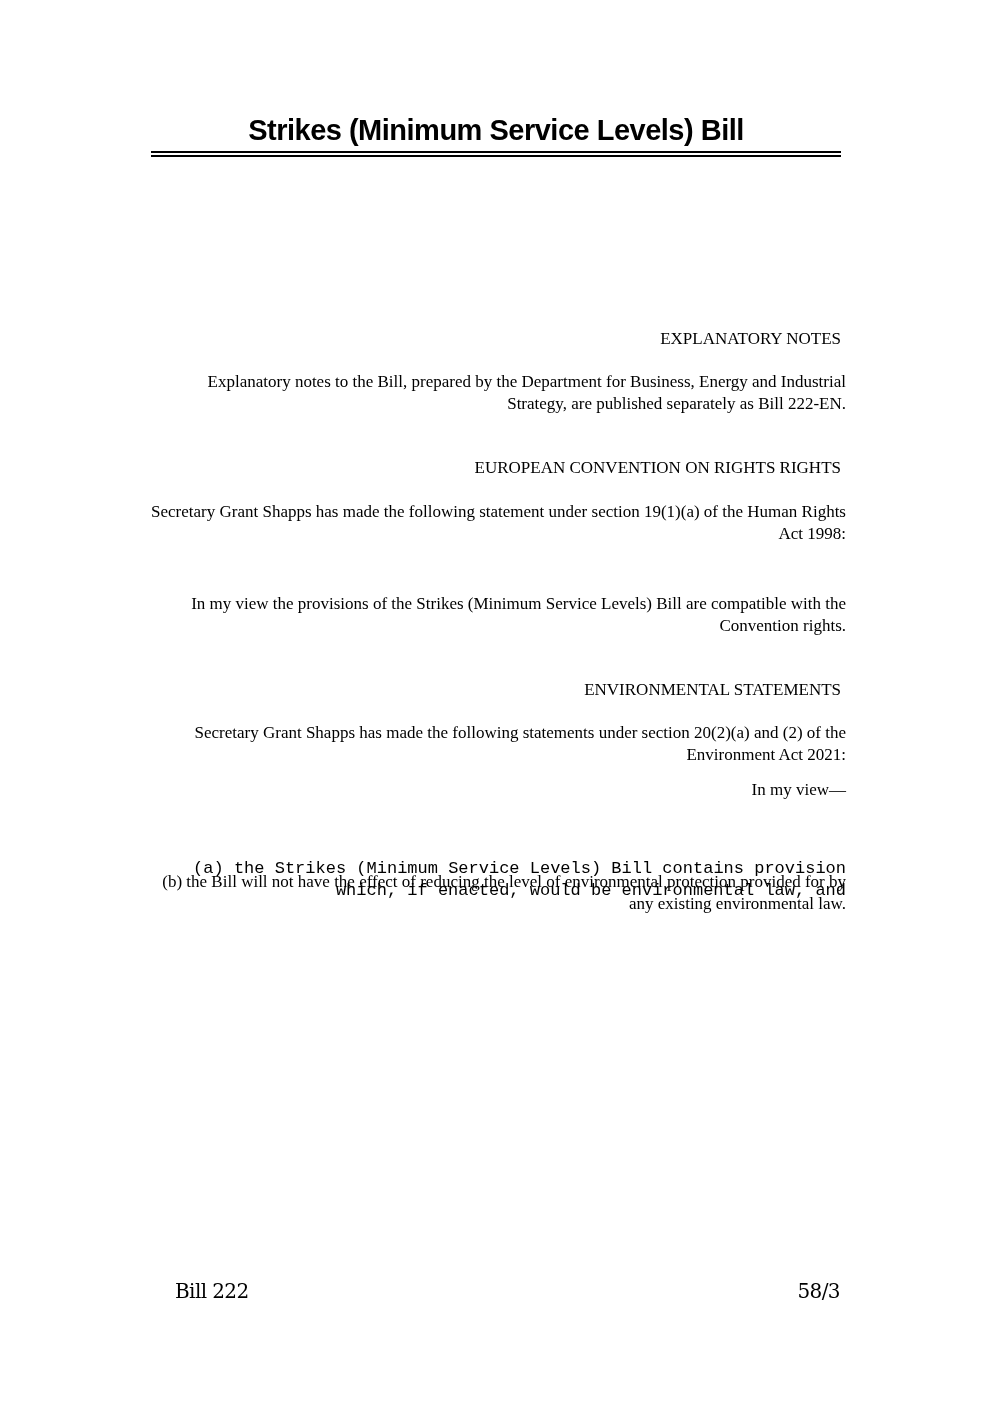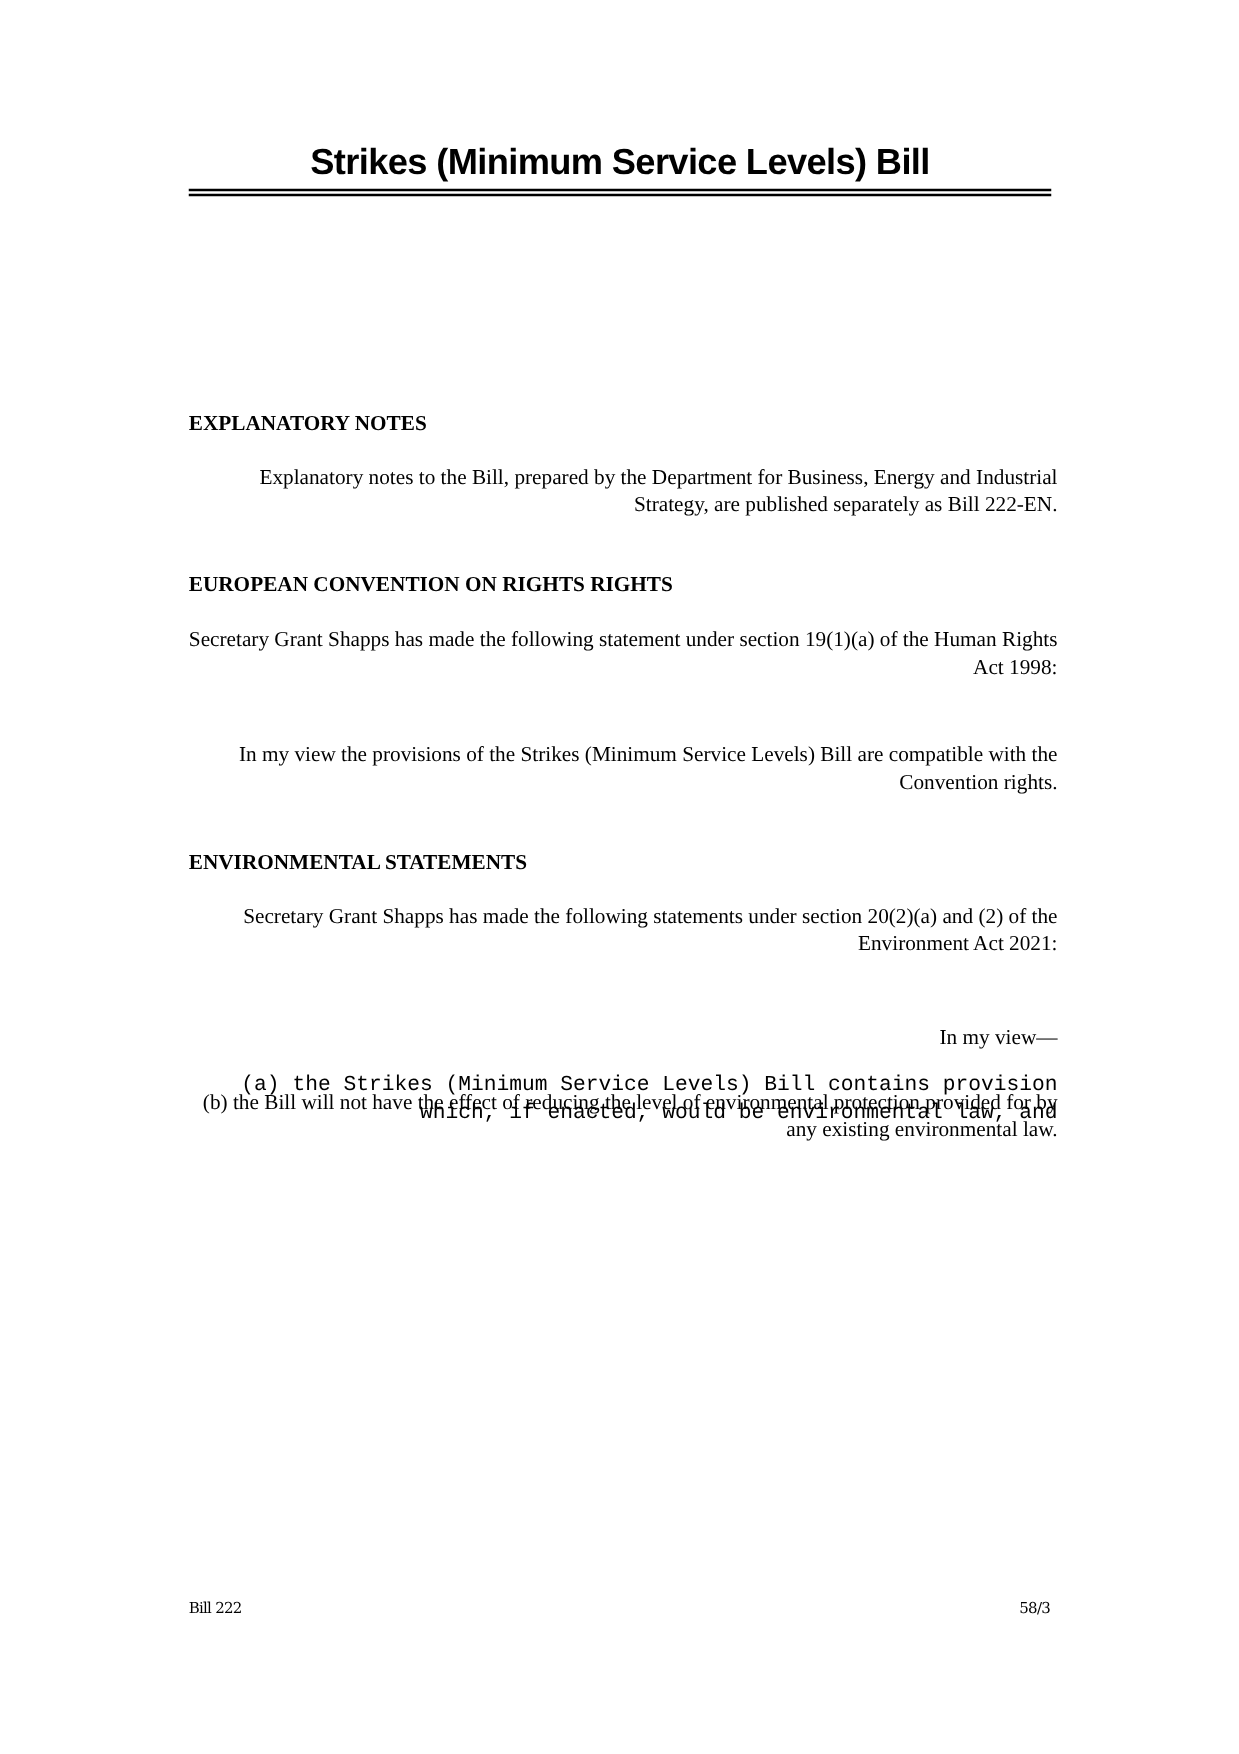--- a/index.html
+++ b/index.html
@@ -6,40 +6,40 @@
     body { width: 991px; height: 1403px; position: relative; overflow: hidden; color: #000; }
     .title {
       position: absolute; left: 151px; width: 690px; top: 110px;
       text-align: center; font-family: Liberation Sans, sans-serif; font-weight: bold;
       font-size: 29px; letter-spacing: -0.5px; line-height: 40px; margin: 0;
     }
     .rule { position: absolute; left: 151px; width: 690px; background: #000; }
     .rule.r1 { top: 151px; height: 2px; }
     .rule.r2 { top: 155px; height: 2px; }
     .text { font-family: "Liberation Serif", serif; font-size: 17px; line-height: 22px; text-align: right; }
-    .heading { position: absolute; left: 151px; width: 690px; text-align: left; margin: 0; font-weight: bold; }
+    .heading { position: absolute; left: 151px; width: 690px; text-align: right; margin: 0; font-weight: normal; }
     .para { position: absolute; left: 151px; width: 695px; margin: 0; }
-    .footer { position: absolute; top: 1279px; font-family: "DejaVu Serif", serif; font-size: 12px; letter-spacing: -0.6px; }
+    .footer { position: absolute; top: 1279px; font-family: "DejaVu Serif", serif; font-size: 20px; letter-spacing: -0.6px; margin-left: 24px; }
     .footer.left { left: 151px; }
     .footer.right { right: 151px; }
   </style>
 </head>
 <body>
 
 <h1 class="title">Strikes (Minimum Service Levels) Bill</h1>
 <div class="rule r1"></div>
 <div class="rule r2"></div>
 
 <h2 class="heading text" style="top:328px;">EXPLANATORY NOTES</h2>
 <p class="para text" style="top:371px;">Explanatory notes to the Bill, prepared by the Department for Business, Energy and Industrial Strategy, are published separately as Bill 222-EN.</p>
 
 <h2 class="heading text" style="top:457px;">EUROPEAN CONVENTION ON RIGHTS RIGHTS</h2>
 <p class="para text" style="top:501px;">Secretary Grant Shapps has made the following statement under section 19(1)(a) of the Human Rights Act 1998:</p>
 <p class="para text" style="top:593px;">In my view the provisions of the Strikes (Minimum Service Levels) Bill are compatible with the Convention rights.</p>
 
 <h2 class="heading text" style="top:679px;">ENVIRONMENTAL STATEMENTS</h2>
 <p class="para text" style="top:722px;">Secretary Grant Shapps has made the following statements under section 20(2)(a) and (2) of the Environment Act 2021:</p>
-<p class="para text" style="top:779px;margin-top:40px;">In my view—</p>
+<p class="para text" style="top:779px;">In my view—</p>
 <p class="para text" style="top:858px;font-family:Liberation Mono, monospace;">(a) the Strikes (Minimum Service Levels) Bill contains provision which, if enacted, would be environmental law, and</p>
 <p class="para text" style="top:871px;">(b) the Bill will not have the effect of reducing the level of environmental protection provided for by any existing environmental law.</p>
 
 <div class="footer left">Bill 222</div>
 <div class="footer right">58/3</div>
 
 </body></html>

